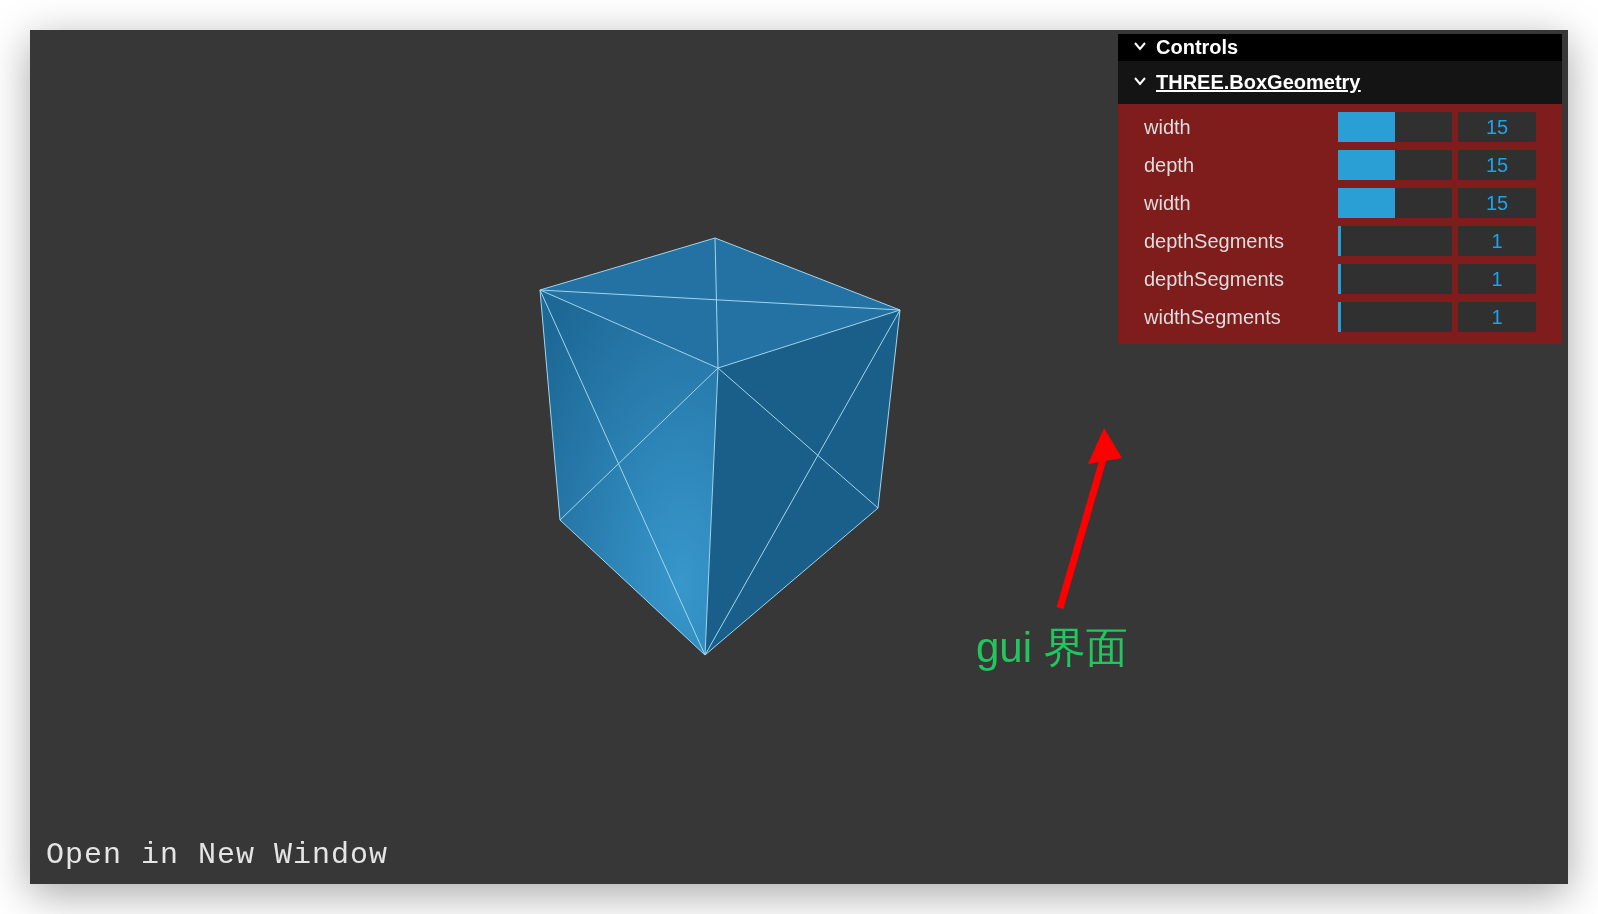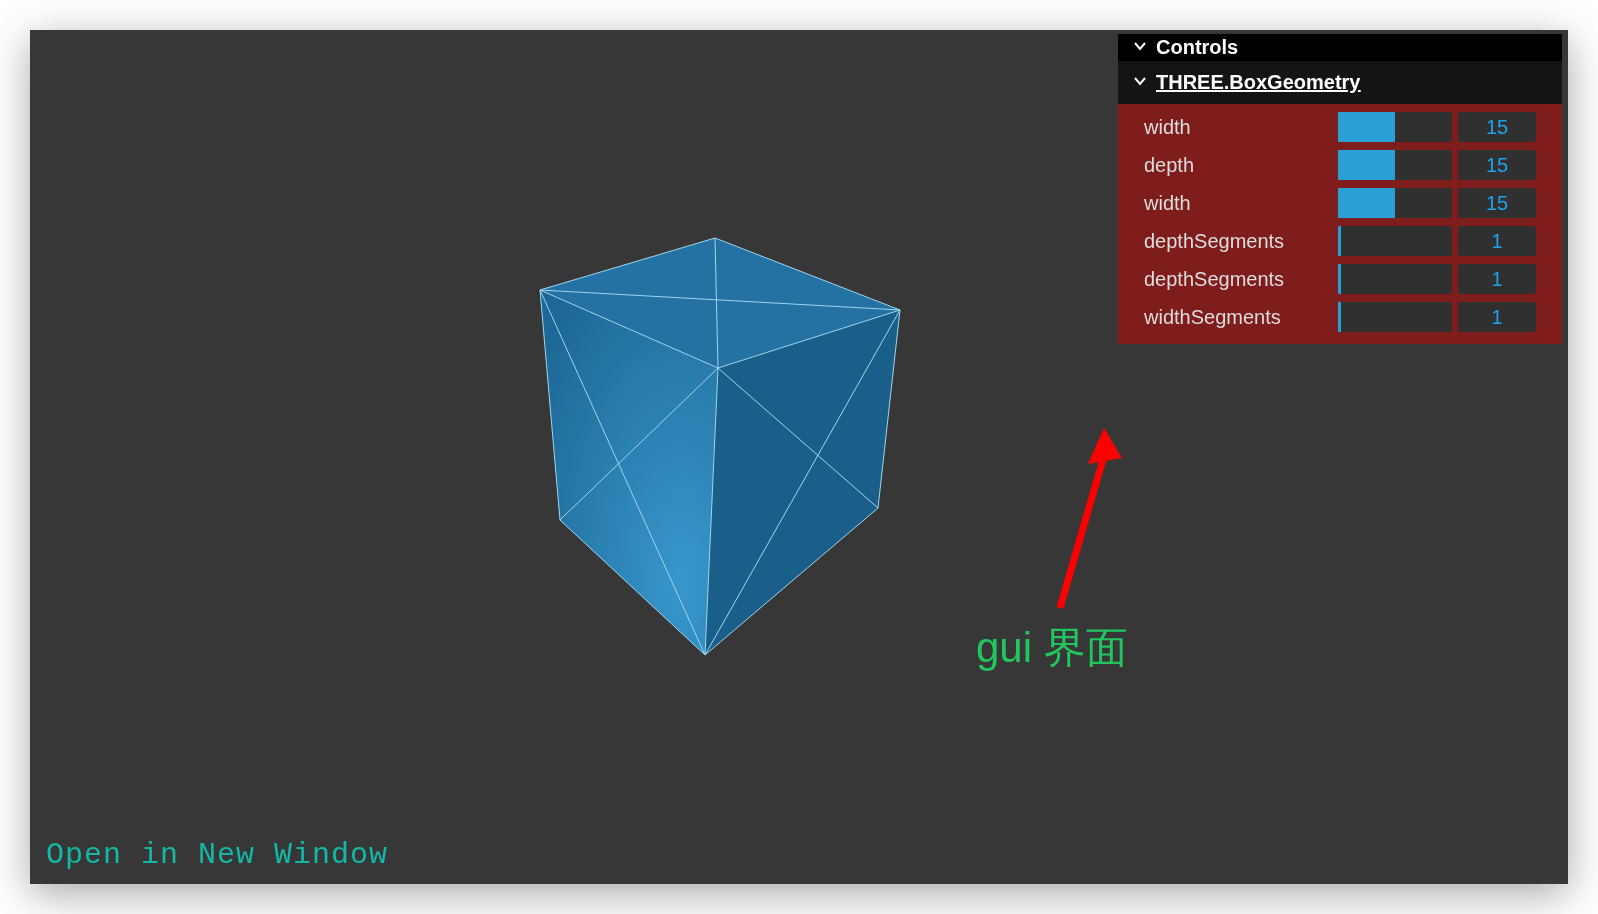--- a/index.html
+++ b/index.html
@@ -1,19 +1,19 @@
 <!DOCTYPE html>
 <html><head>
   <meta charset="utf-8">
   <style>
     * { margin:0; padding:0; box-sizing:border-box; }
     body { background:#fff; font-family:Arial,Helvetica,sans-serif; overflow:hidden; }
     .wrap { position:relative; margin:30px; width:1538px; height:854px; box-shadow:0 10px 40px rgba(0,0,0,.35); }
     .scene { position:absolute; inset:0; background:#373737; }
-    .link { position:absolute; left:16px; bottom:12px; color:#14b8a6; font-family:Menlo,Monaco,"Courier New",monospace; font-size:30px; letter-spacing:1px; cursor:pointer; }
+    .link { position:absolute; left:16px; bottom:12px; color:#e5e5e5; font-family:Menlo,Monaco,"Courier New",monospace; font-size:30px; letter-spacing:1px; cursor:pointer; }
     .annot-text { position:absolute; left:946px; top:590px; color:#22c55e; font-size:42px; font-weight:500; }
     .arrow { position:absolute; left:1010px; top:398px; }
 
     .panel { position:absolute; top:4px; right:6px; width:444px; font-size:20px; }
     .folder-title { display:flex; align-items:center; gap:8px; background:#000; color:#fff; font-weight:700; padding:2px 14px; cursor:pointer;text-align:right; }
     .folder-title .chev { display:inline-block; }
     .subfolder { background:#141414; }
     .sub-title { display:flex; align-items:center; gap:8px; color:#fff; font-weight:700; padding:10px 14px; cursor:pointer;text-decoration:underline; }
     .sub-title .txt { text-decoration:underline; }
     .rows { background:#7f1d1d; padding:4px 20px 8px; }

